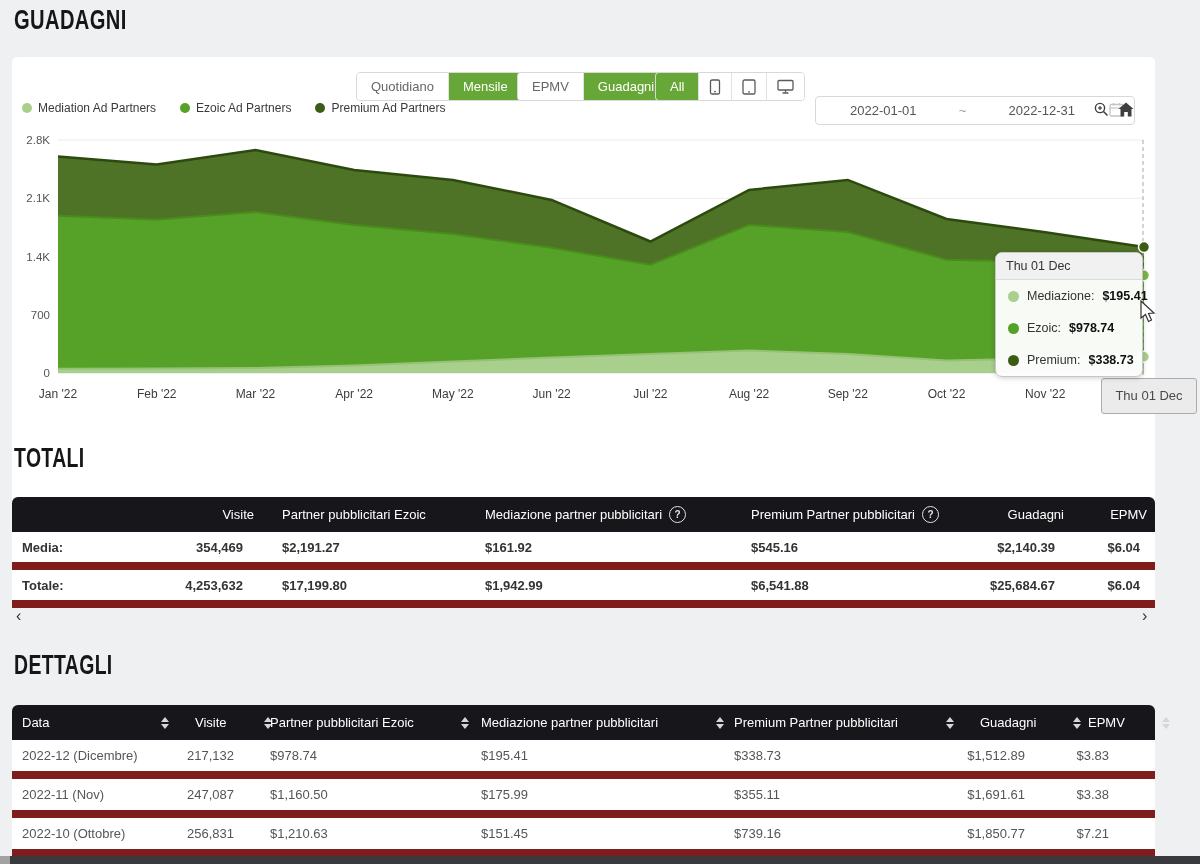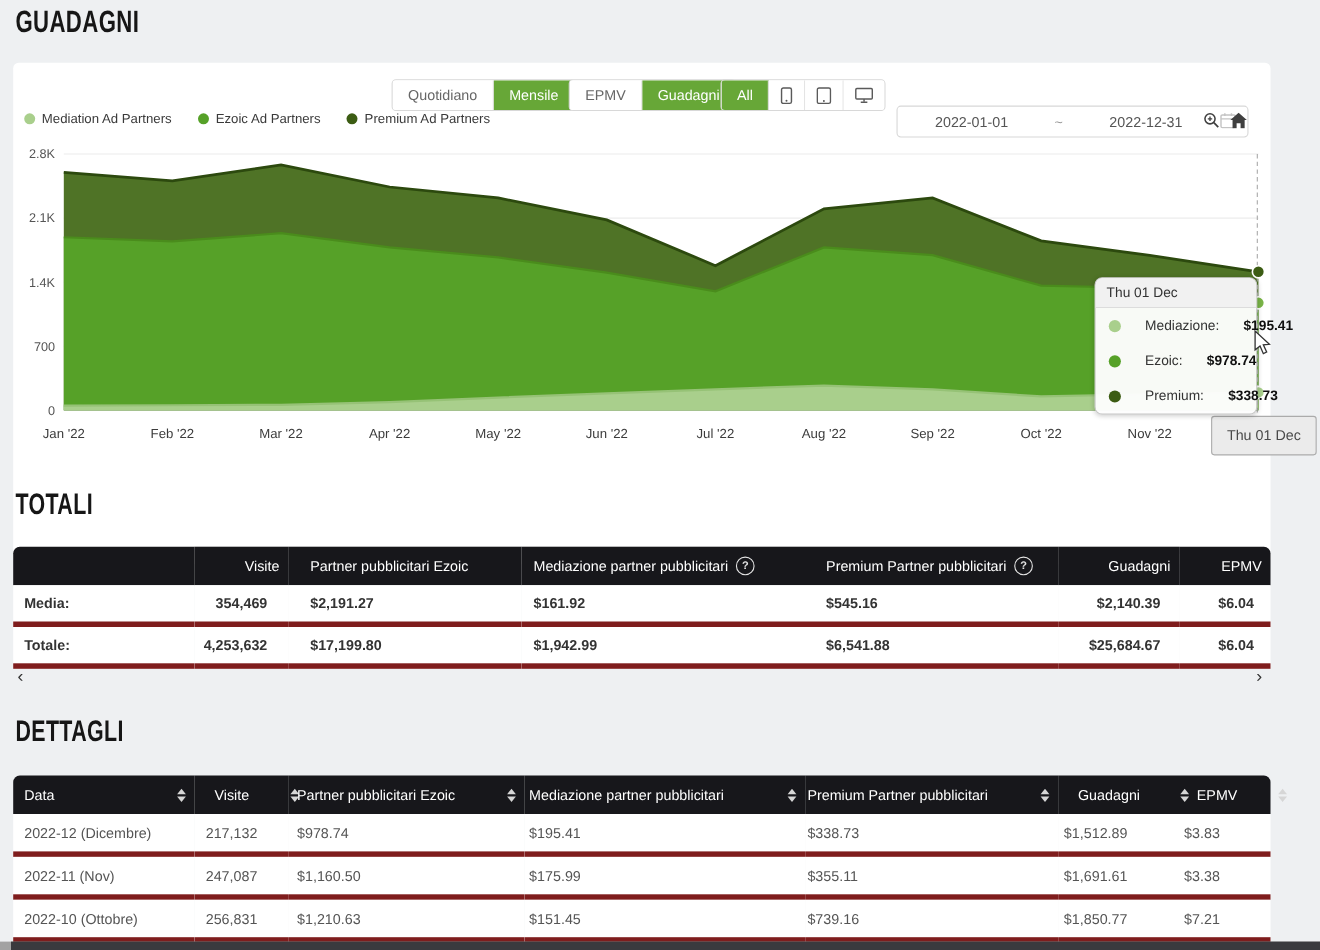--- a/index.html
+++ b/index.html
@@ -37,40 +37,40 @@
 
   .legend{position:absolute;left:10px;top:44px;display:flex;gap:24px;align-items:center;font-size:12px;color:#3a3a3a;}
   .legend-item{display:flex;align-items:center;gap:6px;}
   .legend-item .dot{width:10px;height:10px;border-radius:50%;}
 
   #chart{position:absolute;left:0;top:0;}
 
   
   .tooltip{position:absolute;left:995px;top:252px;width:146px;background:rgba(253,253,253,.97);border:1px solid #c6c6c6;border-radius:7px;box-shadow:0 1px 5px rgba(0,0,0,.2);font-size:12.5px;z-index:6;}
   .tt-head{background:#f1f1f1;border-bottom:1px solid #dcdcdc;border-radius:6px 6px 0 0;padding:6px 10px;color:#333;}
-  .tt-row{display:flex;align-items:center;gap:22px;padding:9px 8px 9px 12px;color:#333;text-align:center;}
+  .tt-row{display:flex;align-items:center;gap:8px;padding:9px 8px 9px 12px;color:#333;text-align:center;}
   .tt-dot{width:11px;height:11px;border-radius:50%;flex:none;}
   .tt-value{color:#101010;}
 
   .xlabel-box{position:absolute;left:1101px;top:378px;width:94px;height:34px;line-height:34px;text-align:center;
     background:#ebebeb;border:1px solid #ababab;border-radius:3px;font-size:13px;color:#4a4a4a;z-index:5;}
 
   .cursor{position:absolute;left:1140px;top:300px;z-index:9;}
 
   
   .tbl{position:absolute;left:12px;width:1143px;border-collapse:separate;border-spacing:0;table-layout:fixed;font-size:13px;}
   #totals-table{top:497px;}
   #details-table{top:705px;}
   .tbl th{background:#17171b;color:#fff;font-weight:400;height:35px;padding:0 8px 0 18px;box-sizing:border-box;}
   .tbl th:first-child{border-top-left-radius:6px;}
   .tbl th:last-child{border-top-right-radius:6px;}
   .hcell{display:flex;align-items:center;width:100%;}
   .hcell.between{justify-content:space-between;gap:31px;}
   .hcell.end{justify-content:flex-end;}
-  .tbl td{background:#fff;border-bottom:5px solid #7f1d1d;box-sizing:border-box;color:#555;}
+  .tbl td{background:#fff;border-bottom:8px solid #7f1d1d;box-sizing:border-box;color:#555;}
   #totals-table td{height:38px;font-weight:700;color:#333;}
   #details-table td{height:39px;}
   .al-right{text-align:right;}
   .al-left{text-align:left;}
   .tbl td.c0{padding-left:10px;}
   .tbl th.c0{padding-left:10px;}
   #totals-table th.c1{padding-left:14px;}
   #totals-table td.c1{padding-right:19px;}
   #totals-table .c2{padding-left:20px;}
   #totals-table .c3{padding-left:11px;}

